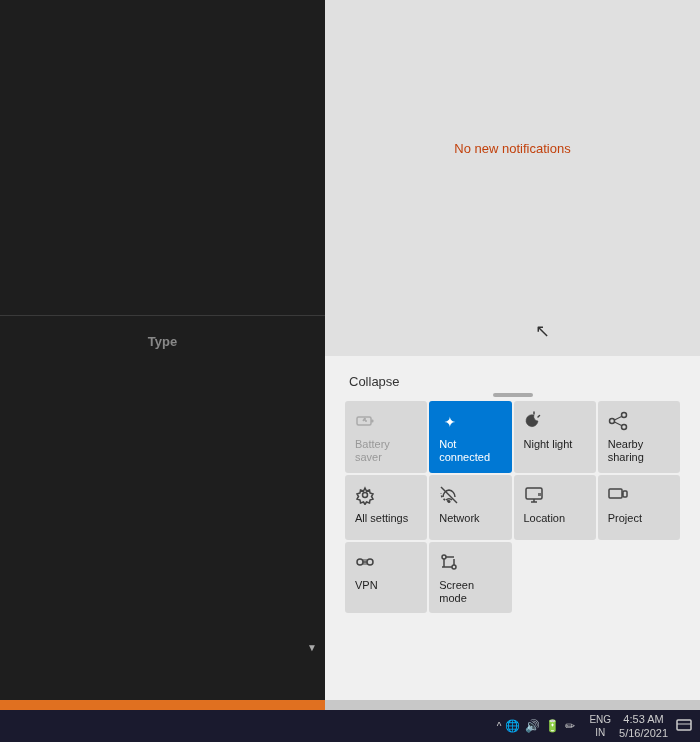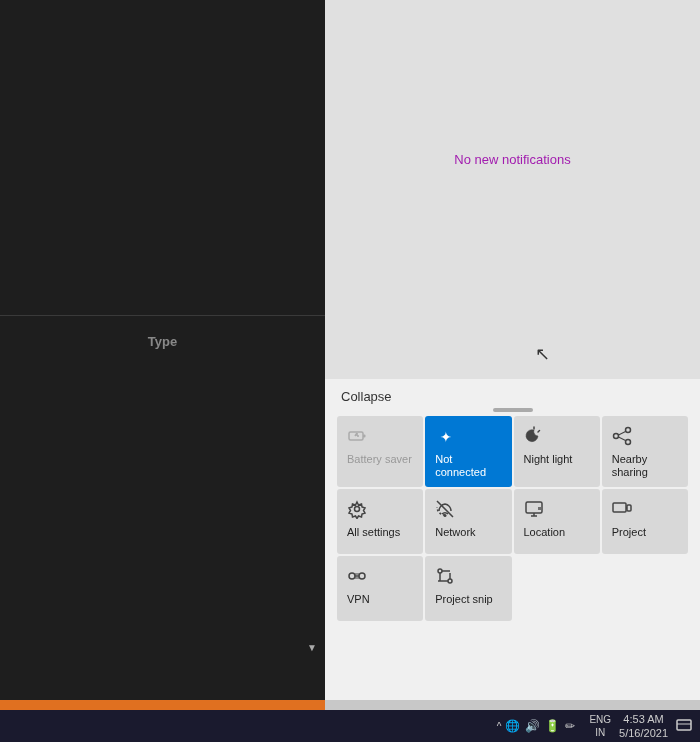--- a/index.html
+++ b/index.html
@@ -62,40 +62,40 @@
       background: #e0e0e0;
       display: flex;
       flex-direction: column;
     }
     .notification-area {
       flex: 1;
       display: flex;
       align-items: center;
       justify-content: center;
       font-size: 13px;
-      color: #a21caf;
+      color: #c2410c;
     }
     .cursor-area {
       height: 60px;
       display: flex;
       align-items: center;
       justify-content: center;
       position: relative;
     }
     .cursor-icon {
       font-size: 18px;
       color: #333;
       margin-left: 60px;
       margin-top: 10px;
     }
 
     
     .action-center {
       background: #f0f0f0;
-      padding: 4px;
+      padding: 12px;
     }
     .collapse-bar {
       display: flex;
       align-items: center;
       justify-content: space-between;
       padding: 6px 12px 4px 12px;
     }
     .collapse-label {
       font-size: 13px;
       color: #333;
@@ -349,21 +349,21 @@
         <span class="tile-icon">
           <svg width="20" height="20" viewBox="0 0 20 20">
             <circle cx="5" cy="5" r="2" fill="none" stroke="#444" stroke-width="1.5"></circle>
             <circle cx="15" cy="15" r="2" fill="none" stroke="#444" stroke-width="1.5"></circle>
             <line x1="5" y1="7" x2="5" y2="15" stroke="#444" stroke-width="1.5"></line>
             <line x1="7" y1="5" x2="15" y2="5" stroke="#444" stroke-width="1.5"></line>
             <line x1="3" y1="15" x2="13" y2="15" stroke="#444" stroke-width="1.5"></line>
             <line x1="15" y1="7" x2="15" y2="13" stroke="#444" stroke-width="1.5"></line>
           </svg>
         </span>
-        <span class="tile-label">Project snip</span>
+        <span class="tile-label">Screen mode</span>
       </div>
 
       <div class="tile empty"></div>
       <div class="tile empty"></div>
       <div class="tile empty"></div>
     </div>
   </div>
 </div>
 
 <div class="taskbar">

